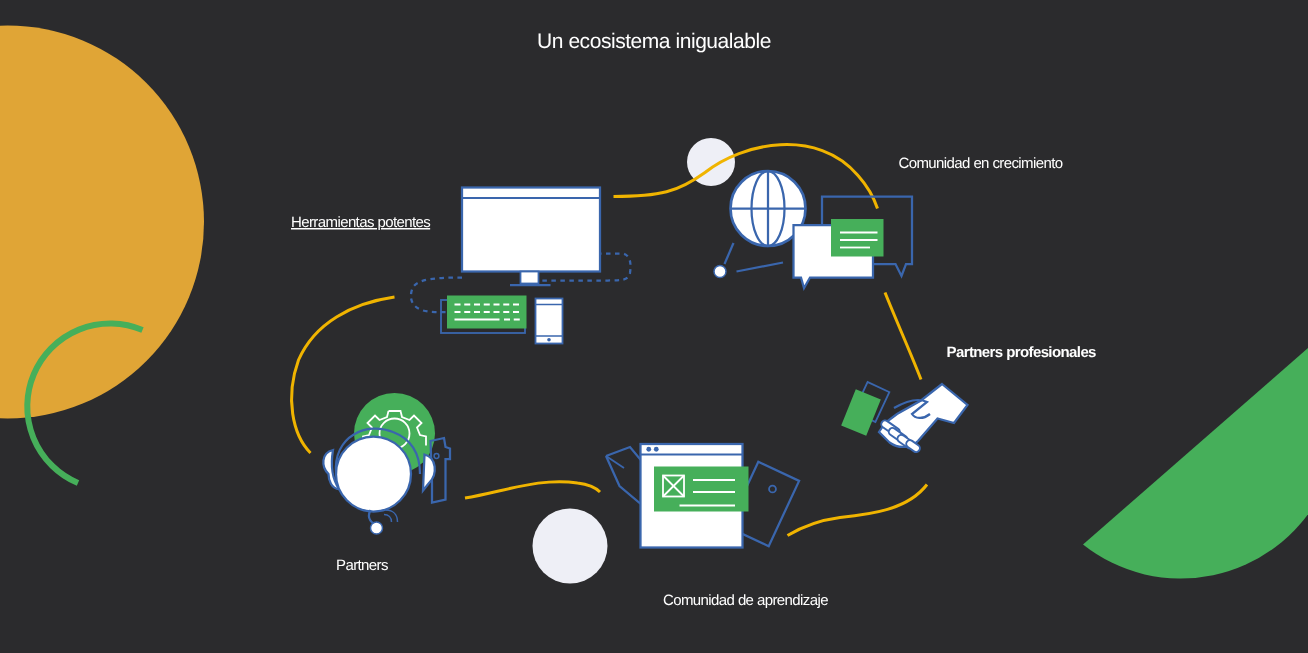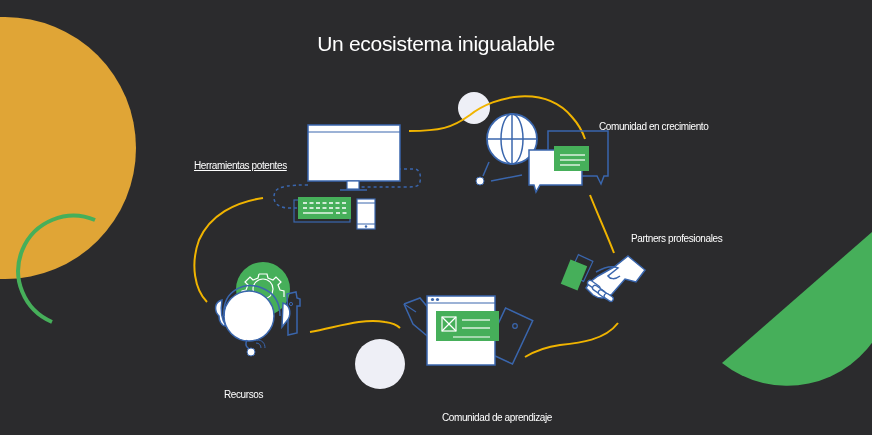--- a/index.html
+++ b/index.html
@@ -4,27 +4,26 @@
   <style>
     html, body { margin: 0; padding: 0; }
     body {
       width: 872px; height: 435px; overflow: hidden;
       background: #2b2b2d;
       font-family: "Liberation Sans", sans-serif;
       position: relative;
     }
     .stage { position: absolute; left: 0; top: 0; width: 872px; height: 435px; }
     .title {
-      position: absolute; left: 0; width: 872px; top: 32px;
-      text-align: center; color: #ffffff; font-size: 21px; letter-spacing: -0.3px;
+      position: absolute; left: 0; width: 872px; top: 19px;
+      text-align: center; color: #ffffff; font-size: 14px; letter-spacing: -0.3px;
     }
     .label {
       position: absolute; color: #ffffff; font-size: 10px; letter-spacing: -0.4px;
       white-space: nowrap;
-      margin-top: 17px;
     }
     svg { position: absolute; left: 0; top: 0; }
   </style>
 </head>
 <body>
 
 <div class="stage">
 
   <svg width="872" height="435" viewBox="0 0 872 435">
 
@@ -127,17 +126,17 @@
       <circle cx="251" cy="352" r="4" fill="#ffffff" stroke="#3a66ad" stroke-width="1"></circle>
       <path d="M256 343 C259 343 261 345 261 348" fill="none" stroke="#3a66ad" stroke-width="1"></path>
       <path d="M257 340 C262 340 265 343 265 348" fill="none" stroke="#3a66ad" stroke-width="1"></path>
     </g>
   </svg>
 
   <div class="title">Un ecosistema inigualable</div>
 
   <div class="label" style="left:194px; top:143px;text-decoration:underline;">Herramientas potentes</div>
   <div class="label" style="left:599px; top:104px;">Comunidad en crecimiento</div>
-  <div class="label" style="left:631px; top:216px;">Partners profesionales</div>
+  <div class="label" style="left:631px; top:230px;font-weight:bold;">Partners profesionales</div>
   <div class="label" style="left:442px; top:395px;">Comunidad de aprendizaje</div>
-  <div class="label" style="left:224px; top:372px;">Recursos</div>
+  <div class="label" style="left:224px; top:372px;">Partners</div>
 
 </div>
 
 </body></html>

